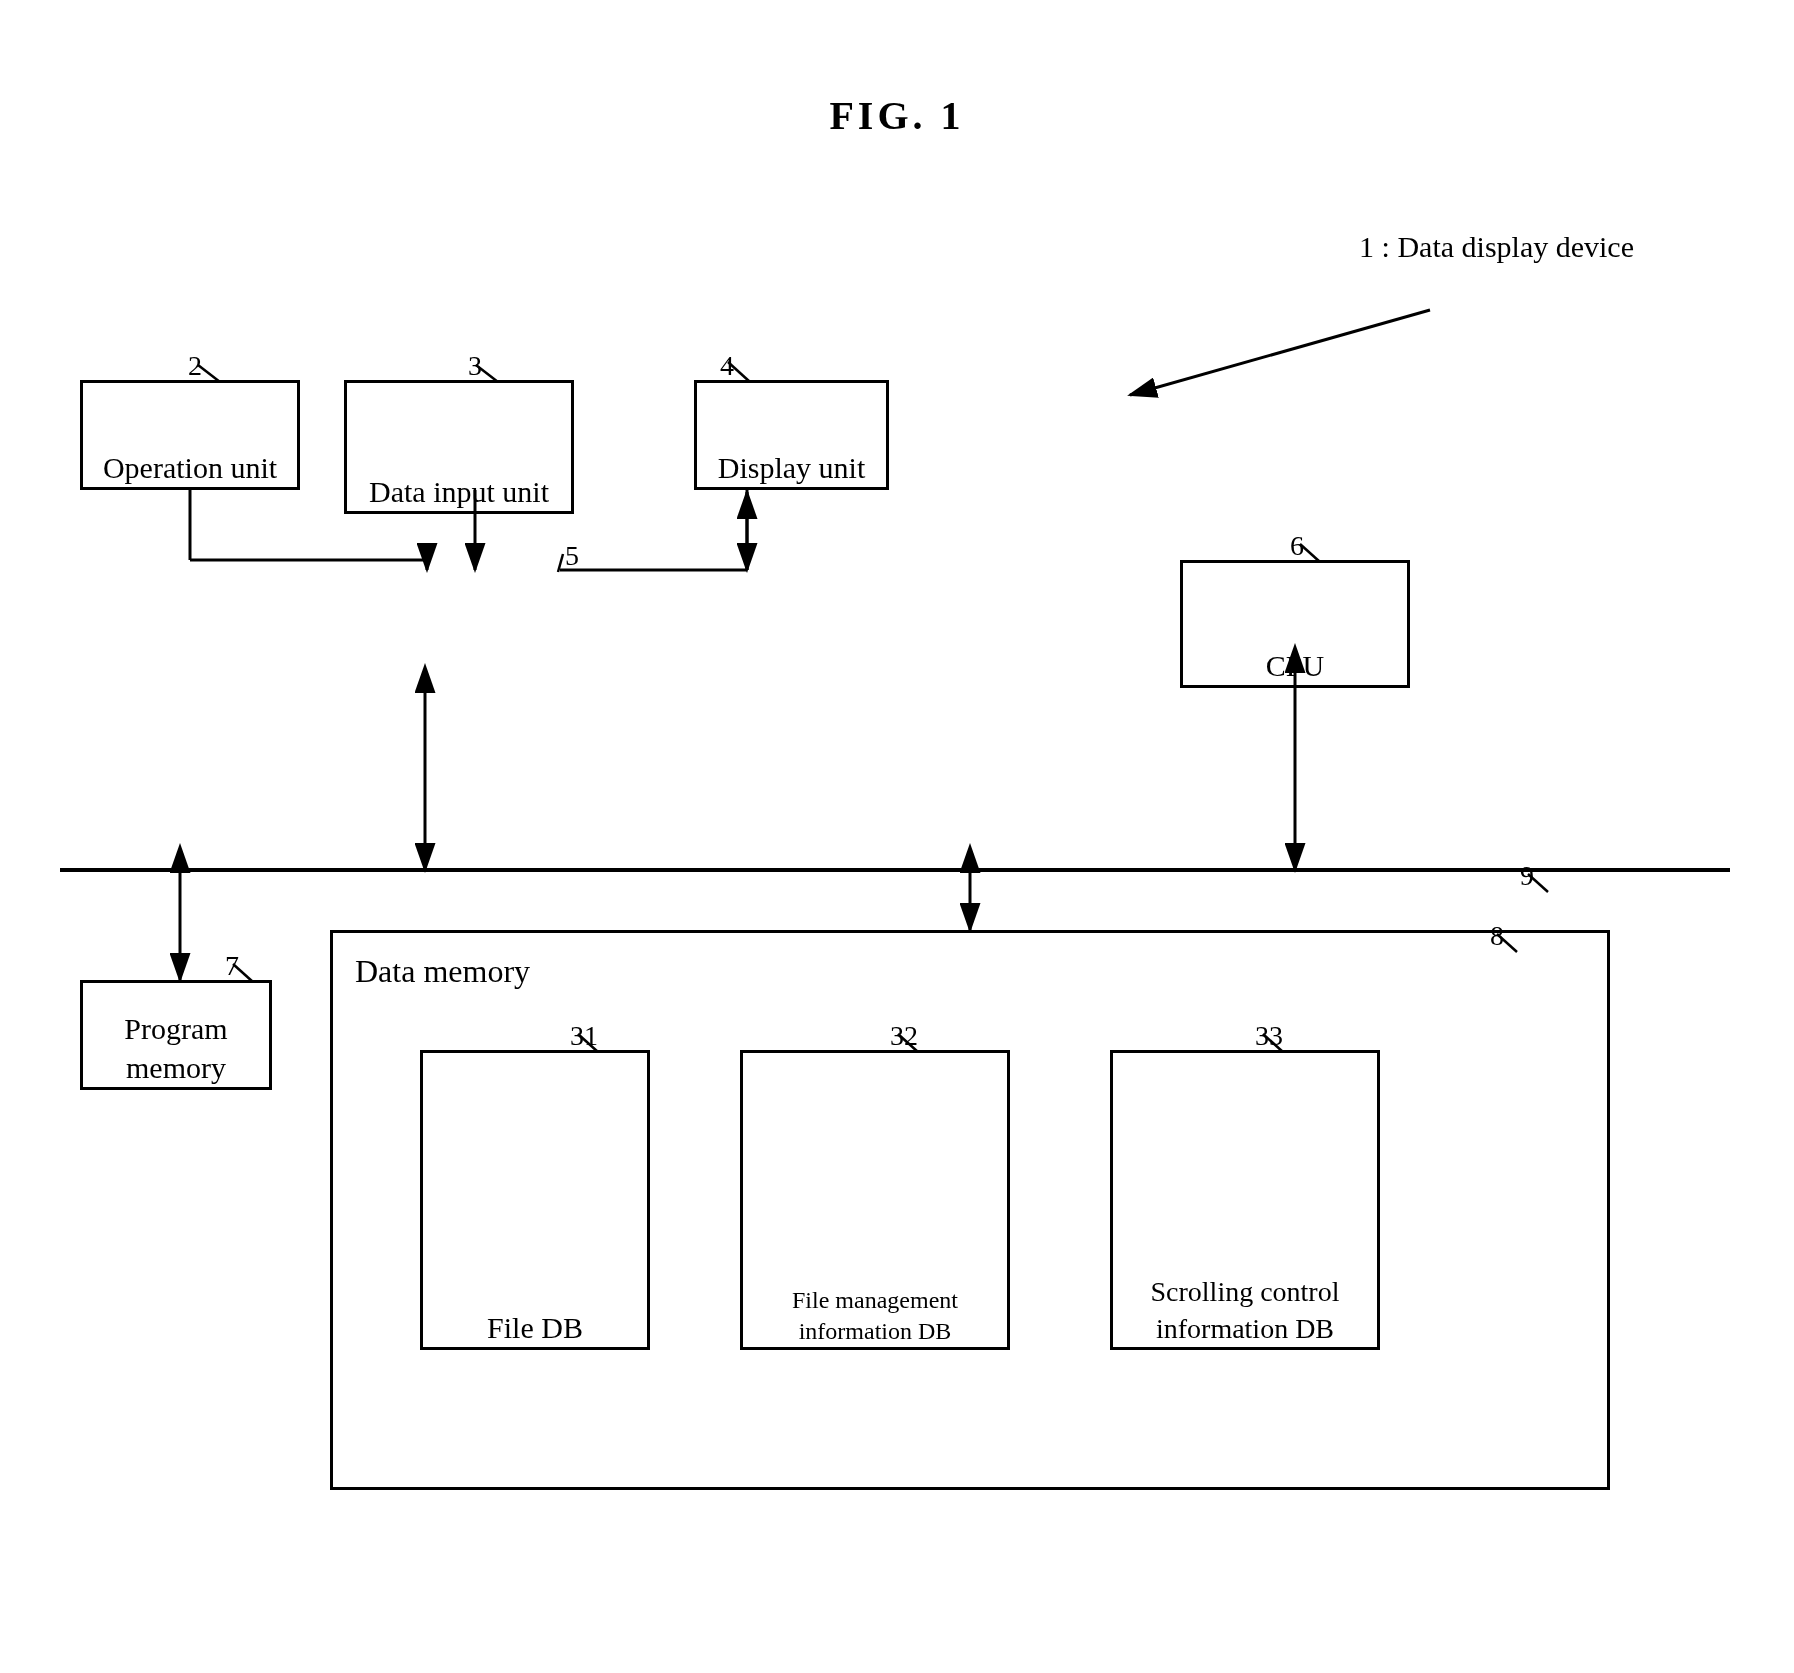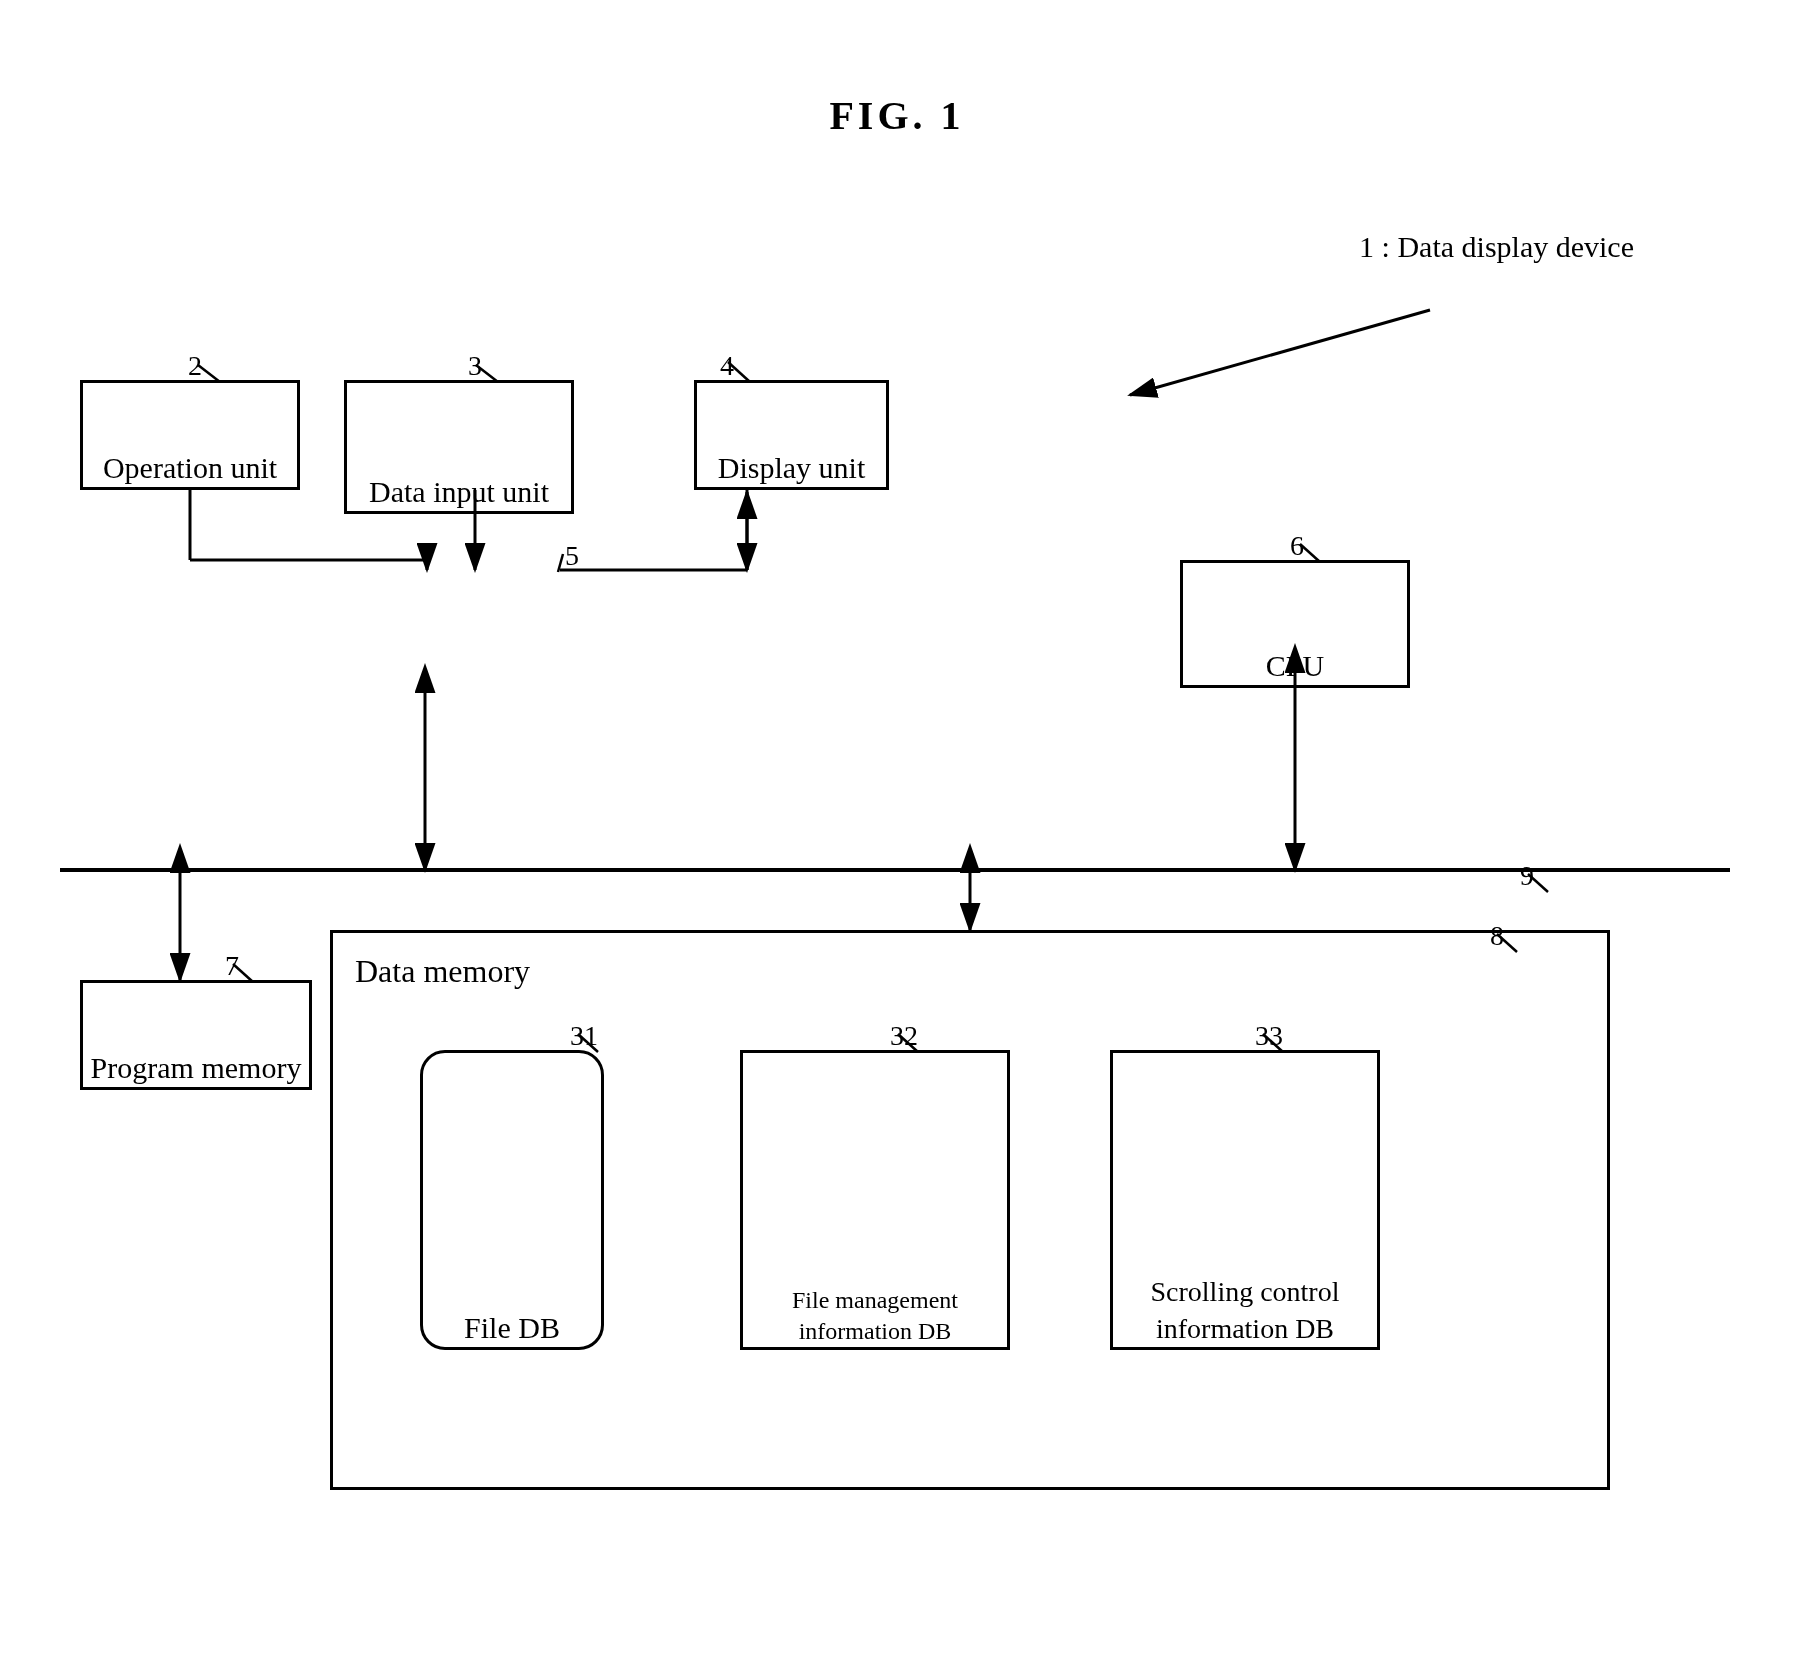--- a/index.html
+++ b/index.html
@@ -89,43 +89,42 @@
       left: 1180px;
       top: 560px;
       width: 230px;
       height: 128px;
     }
 
     
     #box-program-memory {
       left: 80px;
       top: 980px;
-      width: 232px;
+      width: 192px;
       height: 110px;
     }
 
     
     #box-data-memory {
       left: 330px;
       top: 930px;
       width: 1280px;
       height: 560px;
       font-size: 32px;
       align-items: flex-start;
       justify-content: flex-start;
       padding: 18px 22px;
     }
 
     
     #box-file-db {
       left: 420px;
       top: 1050px;
-      width: 184px;
+      width: 230px;
       height: 300px;
-      border-radius: 25px;
     }
 
     
     #box-file-mgmt {
       left: 740px;
       top: 1050px;
       width: 270px;
       height: 300px;
       font-size: 24px;
     }

